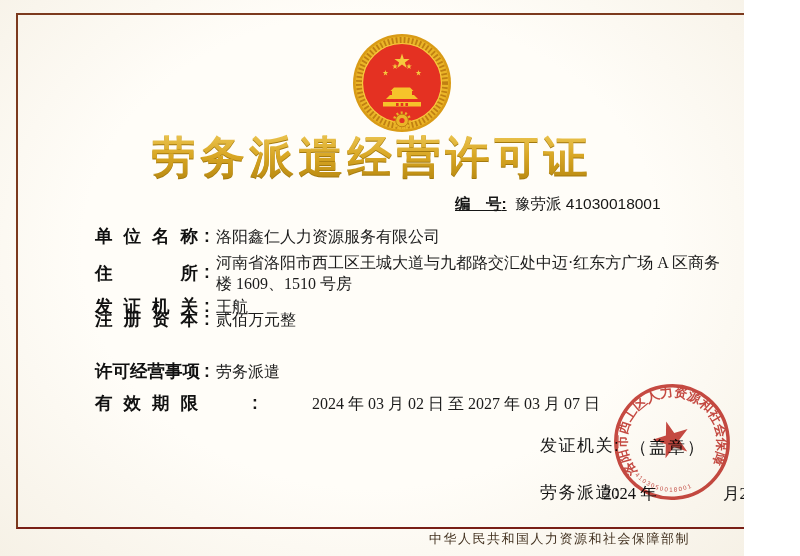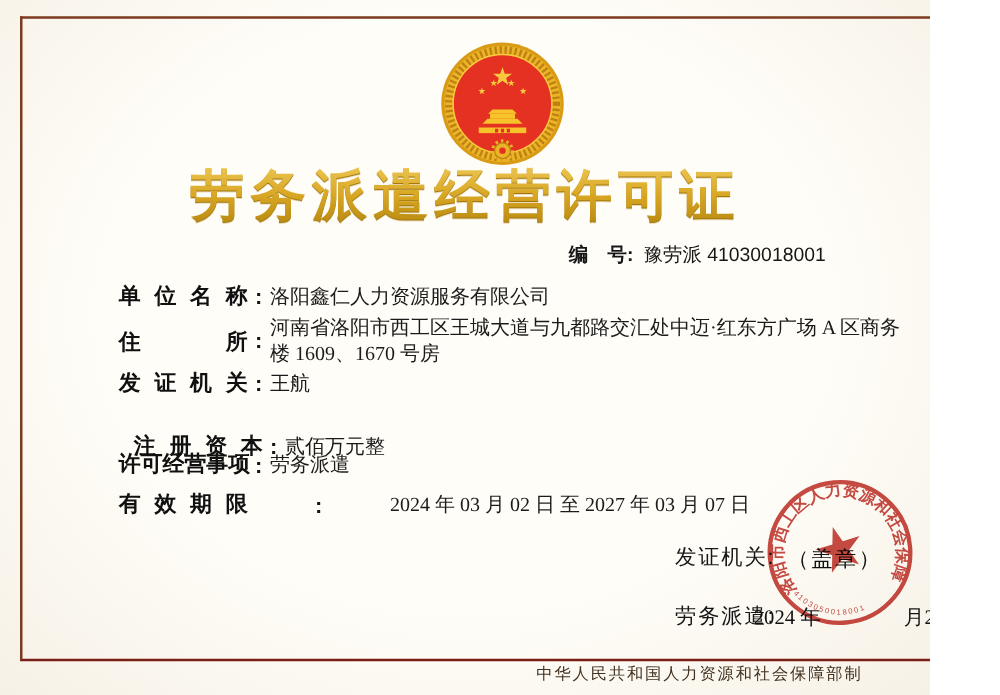--- a/index.html
+++ b/index.html
@@ -21,40 +21,40 @@
   }
   @supports (-webkit-background-clip: text){
     .title{
       background:linear-gradient(180deg,#ecc653 0%, #d8a623 48%, #b5860f 100%);
       -webkit-background-clip:text; background-clip:text;
       -webkit-text-fill-color:transparent; color:transparent;
       filter:drop-shadow(0.5px 1px 0 #a3790e);
     }
   }
   .serial{ position:absolute; left:455px; top:194px; font-size:15.5px; white-space:nowrap;}
-  .serial .lab{ font-weight:700; }
+  .serial .lab{ font-weight:700;text-decoration:underline; }
   .serial .val{ font-family:Liberation Sans, sans-serif; margin-left:4px;}
 
-  .row{ position:absolute; left:95px; display:flex; align-items:flex-end; width:660px;}
+  .row{ position:absolute; left:95px; display:flex; align-items:center; width:660px;}
   .row .f-label{
     display:block; width:103px; flex:0 0 103px;
     font-weight:700; font-size:17.5px; color:#101010;
     text-align:justify; text-align-last:justify; white-space:nowrap;
   }
   .row .f-colon{ display:block; width:18px; flex:0 0 18px; text-align:center; font-weight:700; font-size:17.5px;}
   .row .f-value{
     font-family:"Liberation Serif", serif; font-size:16px; color:#1b1b1b;
     padding-top:1px; line-height:21px;
   }
   .row-company{ top:224px; }
   .row-address{ top:251px; }
   .row-address .f-label, .row-address .f-colon{ align-self:center; }
   .row-address .f-value{ width:512px; }
   .row-legal{ top:294px; }
-  .row-capital{ top:344px;margin-left:12px; }
+  .row-capital{ top:307px; }
   .row-scope{ top:359px; }
   .row-validity{ top:391px;gap:48px; }
 
   .issuer-label, .date-label{
     position:absolute; left:540px; font-weight:400; font-size:17px;
     letter-spacing:1.5px; white-space:nowrap;
   }
   .issuer-label{ top:434px; }
   .date-label{ top:481px; }
   .stamp-note{
@@ -119,21 +119,21 @@
 
   <div class="row row-company">
     <span class="f-label">单位名称</span>
     <span class="f-colon">:</span>
     <span class="f-value">洛阳鑫仁人力资源服务有限公司</span>
   </div>
 
   <div class="row row-address">
     <span class="f-label">住所</span>
     <span class="f-colon">:</span>
-    <span class="f-value">河南省洛阳市西工区王城大道与九都路交汇处中迈·红东方广场 A 区商务楼 1609、1670 号房</span>
+    <span class="f-value">河南省洛阳市西工区王城大道与九都路交汇处中迈·红东方广场 A 区商务楼 1609、1510 号房</span>
   </div>
 
   <div class="row row-legal">
     <span class="f-label">发证机关</span>
     <span class="f-colon">:</span>
     <span class="f-value">王航</span>
   </div>
 
   <div class="row row-capital">
     <span class="f-label">注册资本</span>

